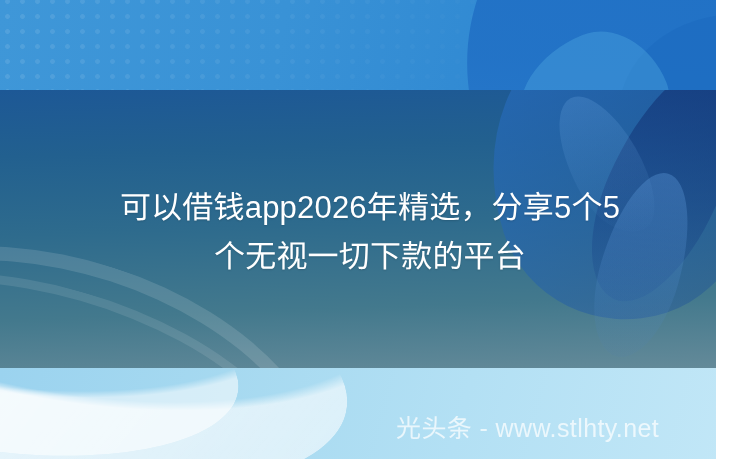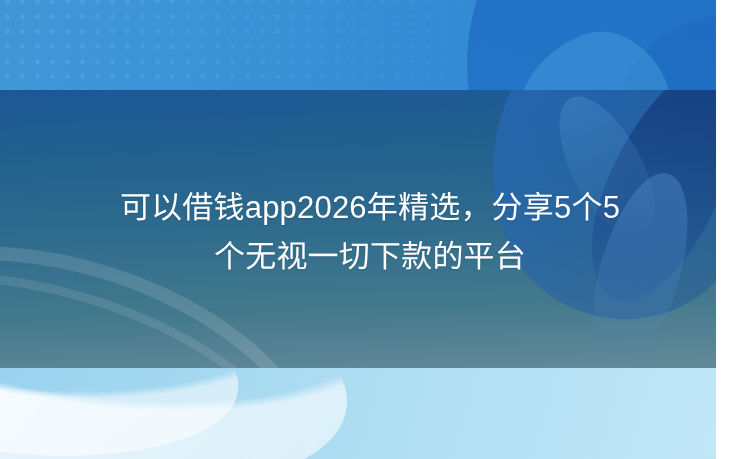--- a/index.html
+++ b/index.html
@@ -207,14 +207,15 @@
   </div>
 
   <div class="band-bottom">
     <div class="bottom-swoosh"></div>
     <div class="bottom-swoosh-2"></div>
   </div>
 
   <h1 class="title">可以借钱app2026年精选，分享5个5
 个无视一切下款的平台</h1>
 
+  <div class="watermark">光头条 - www.stlhty.net</div>
 
 </div>
 
 </body></html>

